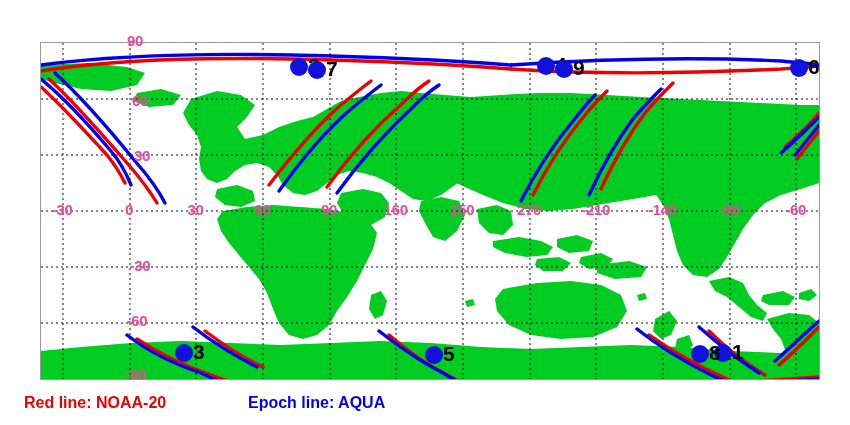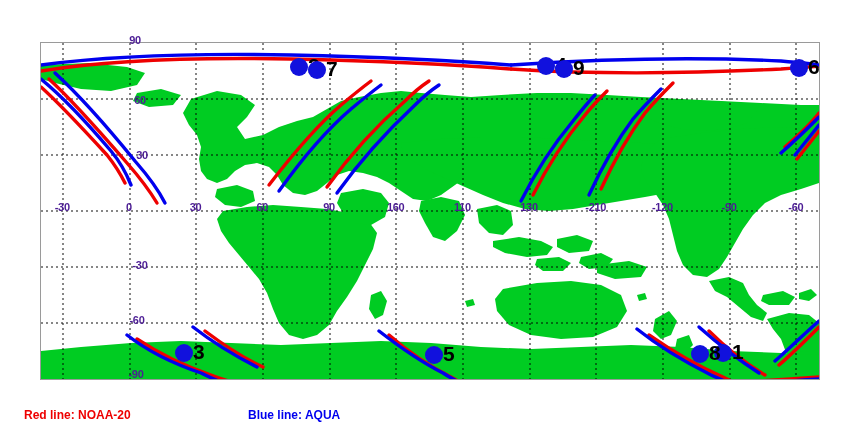--- a/index.html
+++ b/index.html
@@ -11,21 +11,21 @@
 
   
   #plot{
     position:absolute;left:40px;top:42px;width:778px;height:336px;
     background:#ffffff;border:1px solid #9a9a9a;overflow:hidden;
   }
   #mapsvg{position:absolute;left:0;top:0;width:778px;height:336px;display:block;}
 
   
   .tick{
-    position:absolute;color:#4c1d95;font-weight:bold;font-size:11px;
+    position:absolute;color:#ec4899;font-weight:bold;font-size:15px;
     font-family:"Liberation Sans",sans-serif;white-space:nowrap;
     letter-spacing:-0.3px;line-height:1;
   }
   .tick.lon{transform:translate(-50%,0);}
   .tick.lat{transform:translate(-50%,-50%);}
 
   
   .marker{position:absolute;transform:translate(-50%,-50%);}
   .marker .dot{
     width:18px;height:18px;border-radius:50%;background:#1111dd;
@@ -35,21 +35,21 @@
     position:absolute;left:9px;top:50%;transform:translate(0,-58%);
     font-size:21px;font-weight:bold;color:#000;
     font-family:"Liberation Sans",sans-serif;line-height:1;
   }
 
   
   #legend{
     position:absolute;left:0;top:392px;width:850px;height:30px;
   }
   .leg{
-    position:absolute;top:12px;font-size:12px;font-weight:bold;
+    position:absolute;top:0;font-size:16px;font-weight:bold;
     font-family:"Liberation Sans",sans-serif;white-space:nowrap;line-height:22px;
   }
   #leg-red{left:24px;color:#ee0000;}
   #leg-blue{left:248px;color:#0000ee;}
   #leg-epoch{left:455px;color:#000000;}
 </style>
 </head>
 <body>
 
 <div id="app">
@@ -204,24 +204,24 @@
     </svg>
   </div>
 
   <div id="lon-ticks">
       <span class="tick lon" style="left: 62.2286px; top: 202px;">-30</span>
       <span class="tick lon" style="left: 128.914px; top: 202px;">0</span>
       <span class="tick lon" style="left: 195.6px; top: 202px;">30</span>
       <span class="tick lon" style="left: 262.286px; top: 202px;">60</span>
       <span class="tick lon" style="left: 328.971px; top: 202px;">90</span>
       <span class="tick lon" style="left: 395.657px; top: 202px;">160</span>
-      <span class="tick lon" style="left: 462.343px; top: 202px;">110</span>
-      <span class="tick lon" style="left: 529.029px; top: 202px;">130</span>
+      <span class="tick lon" style="left: 462.343px; top: 202px;">250</span>
+      <span class="tick lon" style="left: 529.029px; top: 202px;">270</span>
       <span class="tick lon" style="left: 595.714px; top: 202px;">-210</span>
-      <span class="tick lon" style="left: 662.4px; top: 202px;">-120</span>
+      <span class="tick lon" style="left: 662.4px; top: 202px;">-140</span>
       <span class="tick lon" style="left: 729.086px; top: 202px;">-90</span>
       <span class="tick lon" style="left: 795.771px; top: 202px;">-60</span>
     </div>
 
   <div id="lat-ticks">
       <span class="tick lat" style="left: 135px; top: 40px;">90</span>
       <span class="tick lat" style="left: 140px; top: 100.435px;">60</span>
       <span class="tick lat" style="left: 142px; top: 155.217px;">30</span>
       <span class="tick lat" style="left: 140px; top: 264.783px;">-30</span>
       <span class="tick lat" style="left: 137px; top: 319.565px;">-60</span>
@@ -262,16 +262,16 @@
         <span class="mlabel">8</span>
       </div>
       <div class="marker" style="left: 564px; top: 69px;">
         <span class="dot"></span>
         <span class="mlabel">9</span>
       </div>
     </div>
 
   <div id="legend">
     <span class="leg" id="leg-red">Red line: NOAA-20</span>
-    <span class="leg" id="leg-blue">Blue line: AQUA</span>
+    <span class="leg" id="leg-blue">Epoch line: AQUA</span>
   </div>
 
 </div>
 
 </body></html>

